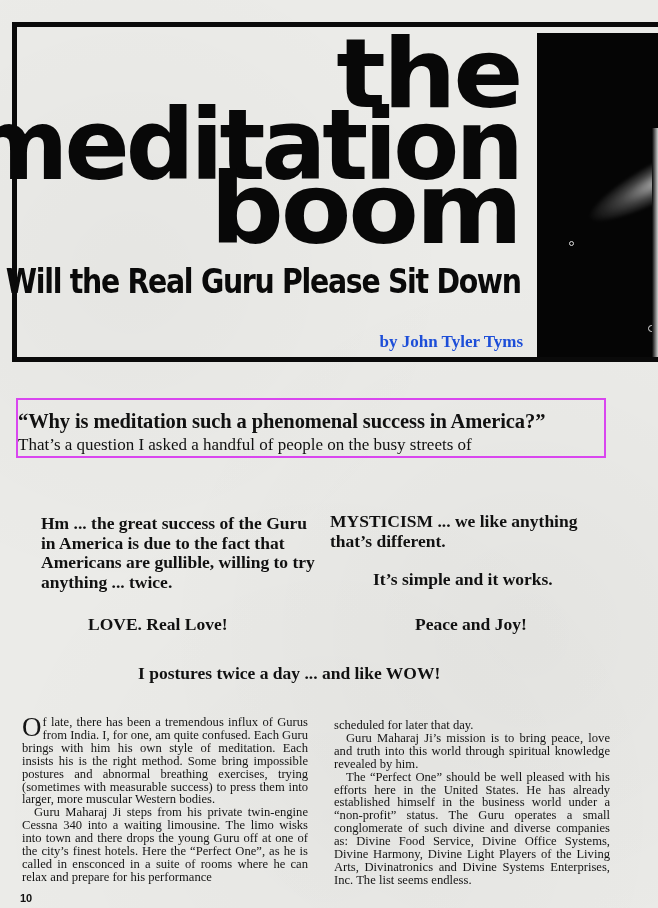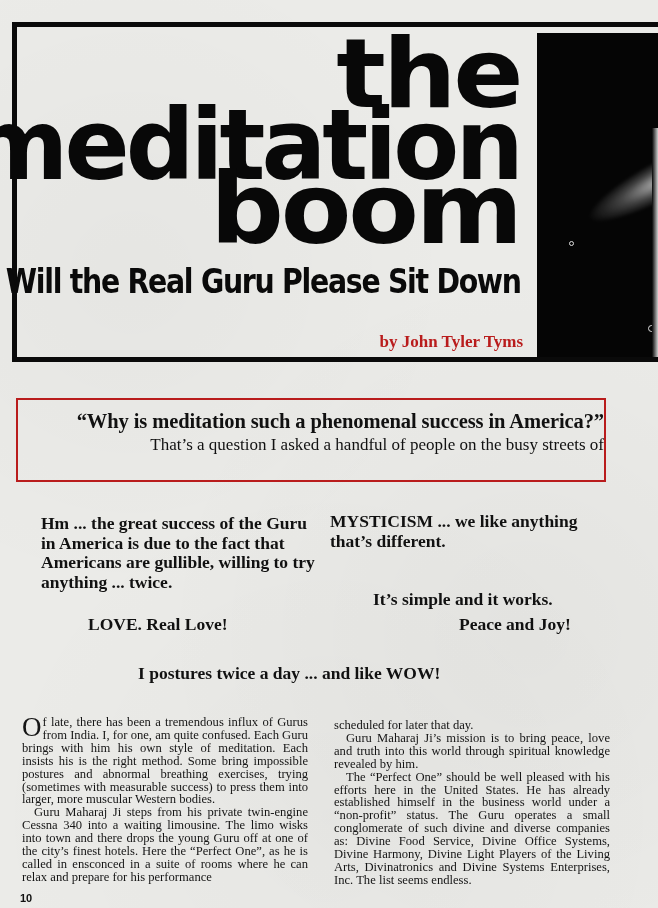--- a/index.html
+++ b/index.html
@@ -48,38 +48,38 @@
   .title-boom { top: 160px; font-size: 98px; transform: scaleX(1.05); }
   .subtitle {
     position: absolute; right: 137px; top: 262px;
     font-family: "DejaVu Sans", sans-serif; font-weight: bold; font-size: 33px;
     letter-spacing: -1.5px; transform: scaleX(0.86); transform-origin: right center;
     color: #0a0a0a; white-space: nowrap;
   }
   .byline {
     position: absolute; right: 135px; top: 332px;
     font-family: "Liberation Serif", serif; font-weight: bold; font-size: 17px;
-    white-space: nowrap; color: #b91c1c;
+    white-space: nowrap; color: #1d4ed8;
   }
   
   .quote-box {
-    position: absolute; left: 16px; top: 398px; width: 590px; height: 84px;
-    border: 2px solid #b91c1c; box-sizing: border-box; text-align: right;
+    position: absolute; left: 16px; top: 398px; width: 590px; height: 60px;
+    border: 2px solid #d946ef; box-sizing: border-box; text-align: left;
   }
   .quote-question {
     margin-top: 10px; font-weight: bold; font-size: 20.5px; letter-spacing: -0.1px;
   }
   .quote-intro { font-size: 17px; line-height: 20px; margin-top: 2px; }
   
   .resp { position: absolute; font-weight: bold; font-size: 17.5px; line-height: 19.5px; }
   .resp-1 { left: 41px; top: 514px; width: 280px; }
   .resp-2 { left: 330px; top: 512px; width: 290px; }
-  .resp-3 { left: 373px; top: 590px; white-space: nowrap; }
+  .resp-3 { left: 373px; top: 570px; white-space: nowrap; }
   .resp-4 { left: 88px; top: 615px; white-space: nowrap; }
-  .resp-5 { left: 415px; top: 615px; white-space: nowrap; margin-left: 44px; }
+  .resp-5 { left: 415px; top: 615px; white-space: nowrap; }
   .resp-6 { left: 138px; top: 664px; white-space: nowrap; }
   
   .col {
     position: absolute; top: 716px; font-size: 12.6px; line-height: 12.9px;
     text-align: justify; color: #151515;
   }
   .col-left  { left: 22px;  width: 286px; }
   .col-right { left: 334px; width: 276px; top: 719px; }
   .col p { margin: 0; }
   .col p + p { text-indent: 12px; }

